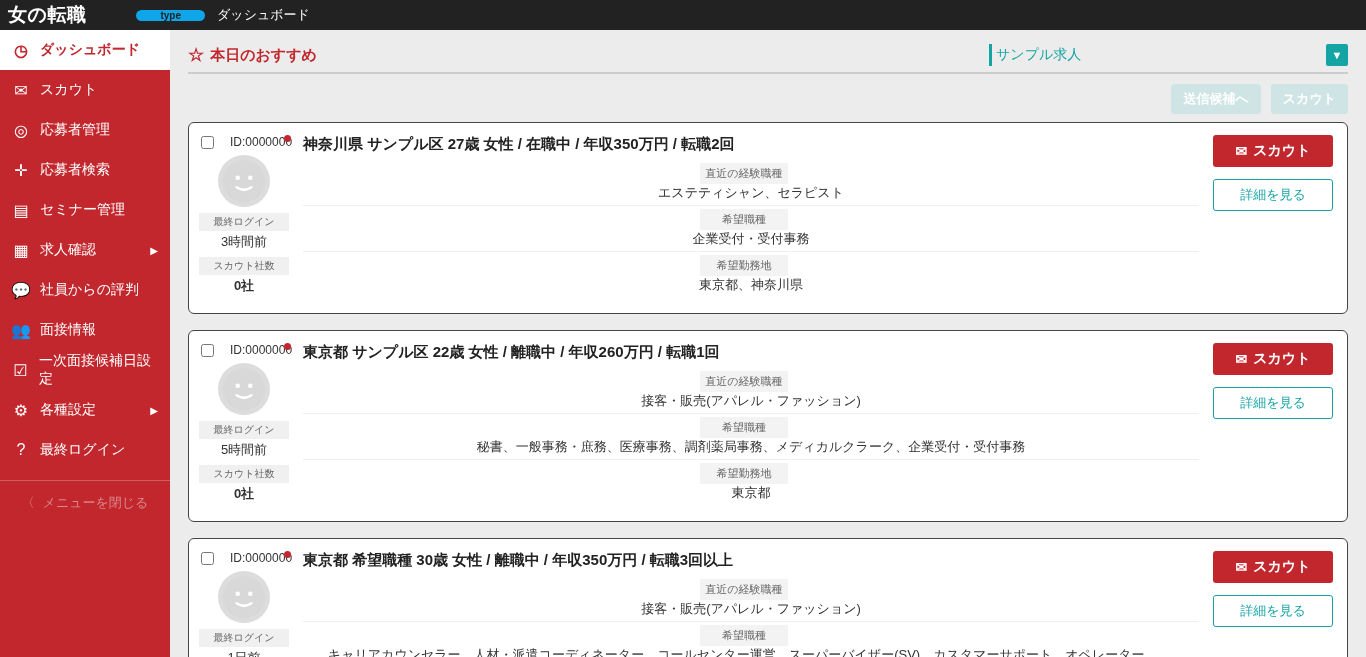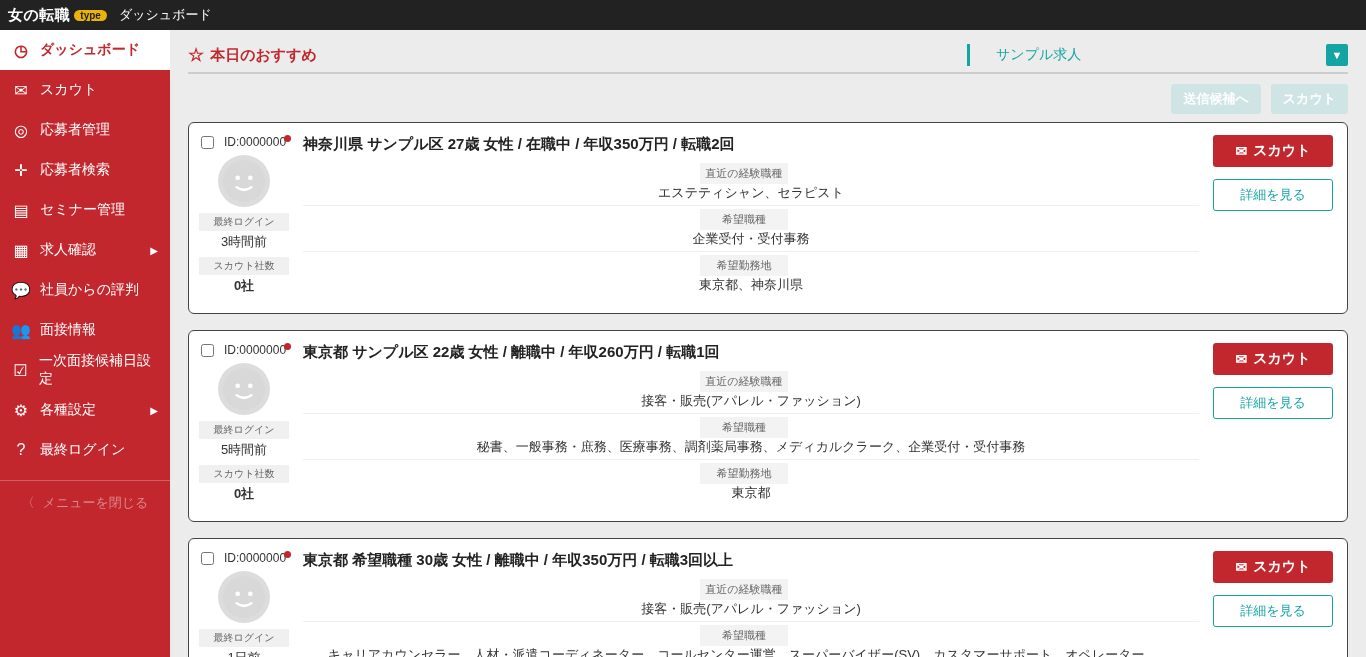--- a/index.html
+++ b/index.html
@@ -1,44 +1,44 @@
 <!DOCTYPE html>
 <html><head>
 <meta charset="utf-8">
 <style>
   * { box-sizing: border-box; margin: 0; padding: 0; }
   html, body { width: 1366px; height: 657px; font-family: "Hiragino Kaku Gothic Pro","Meiryo",sans-serif; background:#ececec; overflow:hidden;}
   
   .topbar { height:30px; background:#222; color:#fff; display:flex; align-items:center; padding:0 8px; font-size:13px; }
   .topbar .logo { display:flex; align-items:center; gap:4px; font-weight:bold;}
-  .topbar .logo .onna { font-size:15px; letter-spacing:.5px;text-align:right;}
-  .topbar .logo .type-badge { background:#eab308; color:#222; border-radius:10px; padding:0px 6px; font-size:10px; font-weight:bold;}
+  .topbar .logo .onna { font-size:19px; letter-spacing:.5px;text-align:right;}
+  .topbar .logo .type-badge { background:#0ea5e9; color:#222; border-radius:10px; padding:0px 24px; font-size:10px; font-weight:bold;margin-left:46px;}
   .topbar .title { margin-left:12px; font-size:13px;}
   
   .body-wrap { display:flex; height:calc(100% - 30px); }
   .sidebar { width:170px; background:#c1272d; color:#fff; font-size:14px; flex-shrink:0;}
   .sidebar .nav-item { display:flex; align-items:center; gap:10px; height:40px; padding:0 12px; cursor:pointer; position:relative;}
   .sidebar .nav-item .arrow { position:absolute; right:12px; font-size:10px;}
   .sidebar .nav-item.active { background:#fff; color:#c1272d; font-weight:bold;}
   .sidebar .nav-item .icon { width:18px; display:inline-flex; justify-content:center; font-size:16px;}
   .sidebar .divider-close { color:#da8a8d; display:flex; align-items:center; justify-content:center; gap:8px; height:44px; border-top:1px solid rgba(255,255,255,.25); font-size:13px; margin-top:10px;}
   
   .main { flex:1; padding:14px 18px 0 18px; overflow:auto;}
   .main-header { display:flex; align-items:center; justify-content:space-between; border-bottom:2px solid #ccc; padding-bottom:6px;}
   .main-header .title { display:flex; align-items:center; gap:6px; color:#c1272d; font-weight:bold; font-size:15px;}
   .main-header .title .star { font-size:18px;}
-  .sample-select { display:flex; align-items:center; border-left:3px solid #15a4a4; padding-left:26px;}
+  .sample-select { display:flex; align-items:center; border-left:3px solid #15a4a4; padding-left:4px;}
   .sample-select .sel-text { color:#15a4a4; font-size:14px; width:330px;}
   .sample-select .sel-btn { width:22px; height:22px; background:#15a4a4; color:#fff; display:flex; align-items:center; justify-content:center; font-size:11px; border-radius:2px;}
   .action-row { display:flex; justify-content:flex-end; gap:10px; margin:10px 0 8px;}
   .btn-disabled { background:#cfe4e4; color:#fff; font-weight:bold; padding:6px 12px; border-radius:3px; font-size:13px;}
   
   .card { background:#fff; border:1px solid #444; border-radius:6px; padding:12px 14px 12px 10px; display:flex; gap:14px; margin-bottom:16px;}
   .card-left { width:90px; flex-shrink:0; text-align:center; font-size:11px; color:#555; position:relative;}
-  .card-left .topline { display:flex; align-items:center; gap:10px; justify-content:flex-start; padding-left:2px;}
+  .card-left .topline { display:flex; align-items:center; gap:16px; justify-content:flex-start; padding-left:2px;}
   .card-left input[type=checkbox]{ width:13px; height:13px;}
   .card-left .id { font-size:12px; color:#333;}
   .card-left .dot { position:absolute; top:0px; right:-2px; width:7px; height:7px; background:#c1272d; border-radius:50%;}
   .avatar { width:52px; height:52px; margin:6px auto 6px; background:#dcdcdc; border-radius:50%; display:flex; align-items:center; justify-content:center; color:#fff; }
   .meta-label { background:#f0f0f0; display:block; margin-top:0; font-size:10px; padding:2px 0; color:#666;}
   .meta-val { font-size:13px; color:#333; padding:2px 0 6px;}
   .meta-val.strong { font-weight:bold;}
   .card-center { flex:1; min-width:0;}
   .cand-title { font-weight:bold; color:#222; font-size:15px; margin-bottom:6px;}
   .row-line { display:flex; align-items:center; border-bottom:1px solid #eee; padding:3px 0; font-size:13px;flex-direction:column;}

